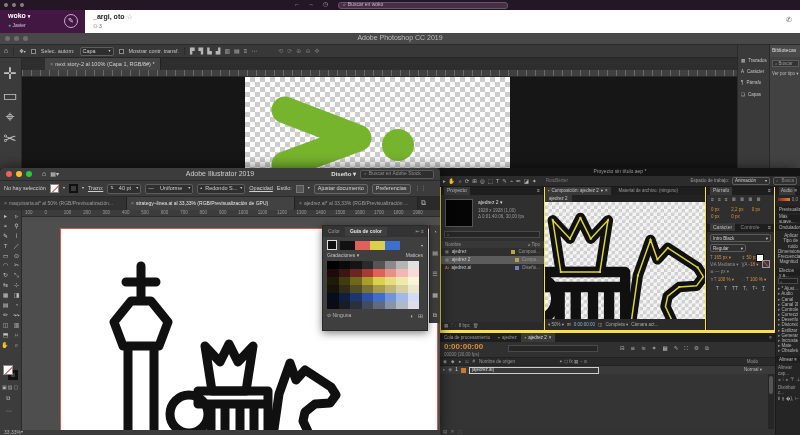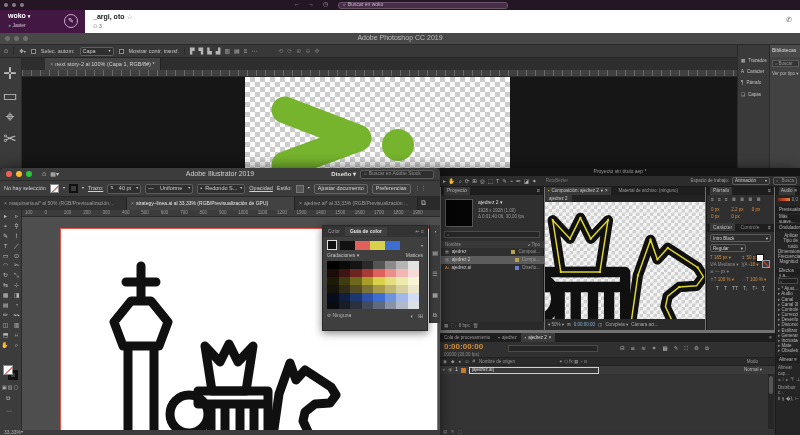--- a/index.html
+++ b/index.html
@@ -168,21 +168,21 @@
         <div class="t5" style="padding:3px 2px;color:#ddd;background:#4a4a4a">Bibliotecas</div>
         <div class="f t45" style="margin:3px 2px;height:7px;border:1px solid #5a5a5a;background:#333;color:#999;padding:0 2px;gap:1px">
           <span>⌕</span>
             <span>Buscar</span>
         </div>
         <div class="t45" style="margin:4px 2px;color:#bbb"><span>Ver por tipo</span> ▾</div>
       </div>
     </div>
   </div>
 
-  <div class="abs" style="left:440px;top:168px;width:360px;height:267px;background:#737373;box-shadow:-4px 0 10px rgba(0,0,0,.5)">
+  <div class="abs" style="left:440px;top:168px;width:360px;height:267px;background:#fde047;box-shadow:-4px 0 10px rgba(0,0,0,.5)">
 
     <div class="abs f" style="left:0;top:0;width:360px;height:8px;background:#141414;justify-content:center">
       <span class="t5" style="color:#9a9a9a">Proyecto sin título.aep *</span>
     </div>
 
     <div class="abs f" style="left:0;top:8px;width:360px;height:11px;background:#2c2c2c;border-bottom:1px solid #1a1a1a;gap:3px;padding:0 3px">
       <span class="icorow t55" style="gap:3px">
           <span>▸</span>
           <span>✋</span>
           <span>⌕</span>

